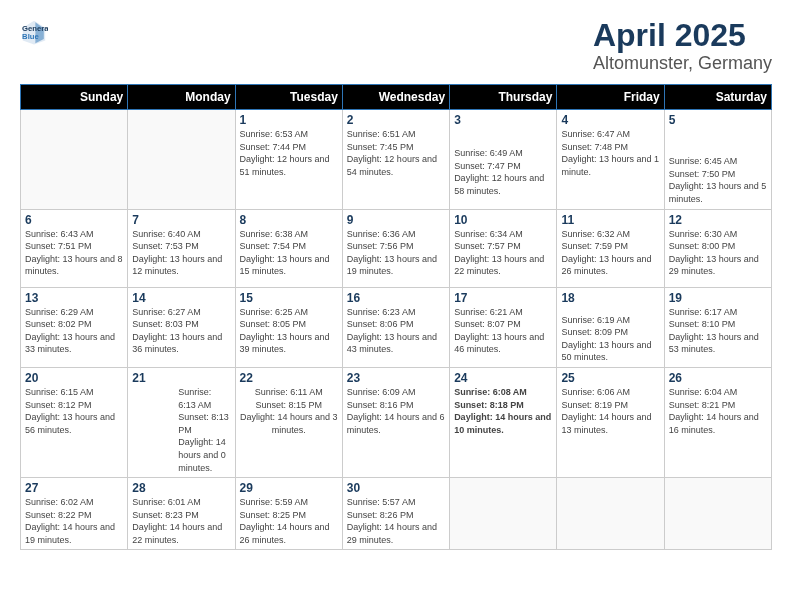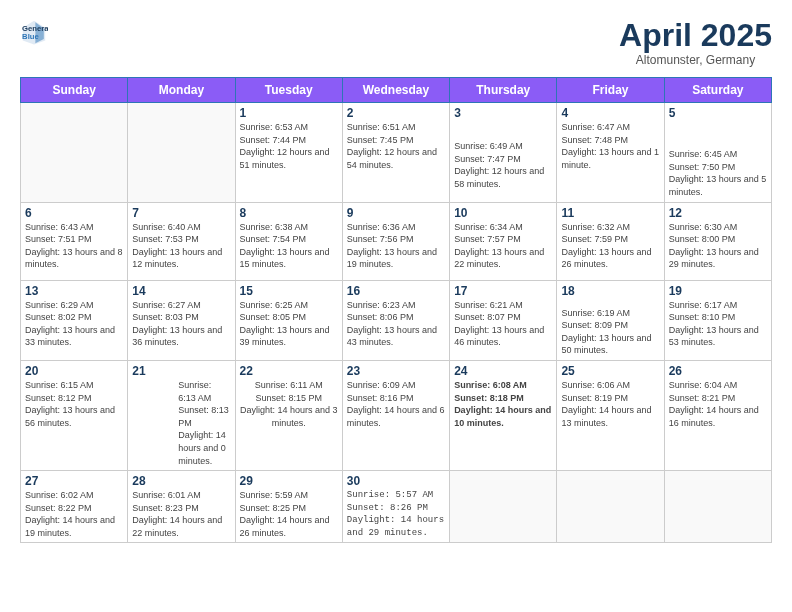--- a/index.html
+++ b/index.html
@@ -26,44 +26,44 @@
       display: flex;
       align-items: center;
     }
     .logo-icon {
       width: 28px;
       height: 28px;
       margin-right: 2px;
       position: relative;
     }
     .title-block {
-      text-align: center;
+      text-align: left;
     }
     .calendar-title {
       font-size: 32px;
       font-weight: bold;
       color: #1a3a5c;
       line-height: 1.1;
     }
     .calendar-subtitle {
-      font-size: 12px;
+      font-size: 18px;
       color: #555;
     }
     .calendar {
       width: 100%;
       border-collapse: collapse;
       border: 1px solid #ccc;
     }
     .calendar th {
-      background: #8b5cf6;
+      background: #000000;
       color: #fff;
       font-size: 12px;
       font-weight: bold;
       padding: 5px 4px;
-      text-align: center;
+      text-align: right;
       border: 1px solid #2e75b6;
     }
     .calendar td {
       border: 1px solid #ccc;
       vertical-align: top;
       padding: 3px 4px;
       font-size: 9.5px;
       color: #333;
       width: calc(100% / 7);
       height: 78px;
@@ -299,21 +299,21 @@
 Daylight: 14 hours and 22 minutes.</div>
           </td>
           <td>
             <span class="day-num">29</span>
             <div class="day-info" style="white-space: pre-line;">Sunrise: 5:59 AM
 Sunset: 8:25 PM
 Daylight: 14 hours and 26 minutes.</div>
           </td>
           <td>
             <span class="day-num">30</span>
-            <div class="day-info" style="white-space: pre-line; font-family: Liberation Mono, monospace;">Sunrise: 5:57 AM
+            <div class="day-info" style="white-space: pre-line;">Sunrise: 5:57 AM
 Sunset: 8:26 PM
 Daylight: 14 hours and 29 minutes.</div>
           </td>
           <td class="empty"></td>
           <td class="empty"></td>
           <td class="empty"></td>
         </tr>
       </tbody>
   </table>
 </div>

